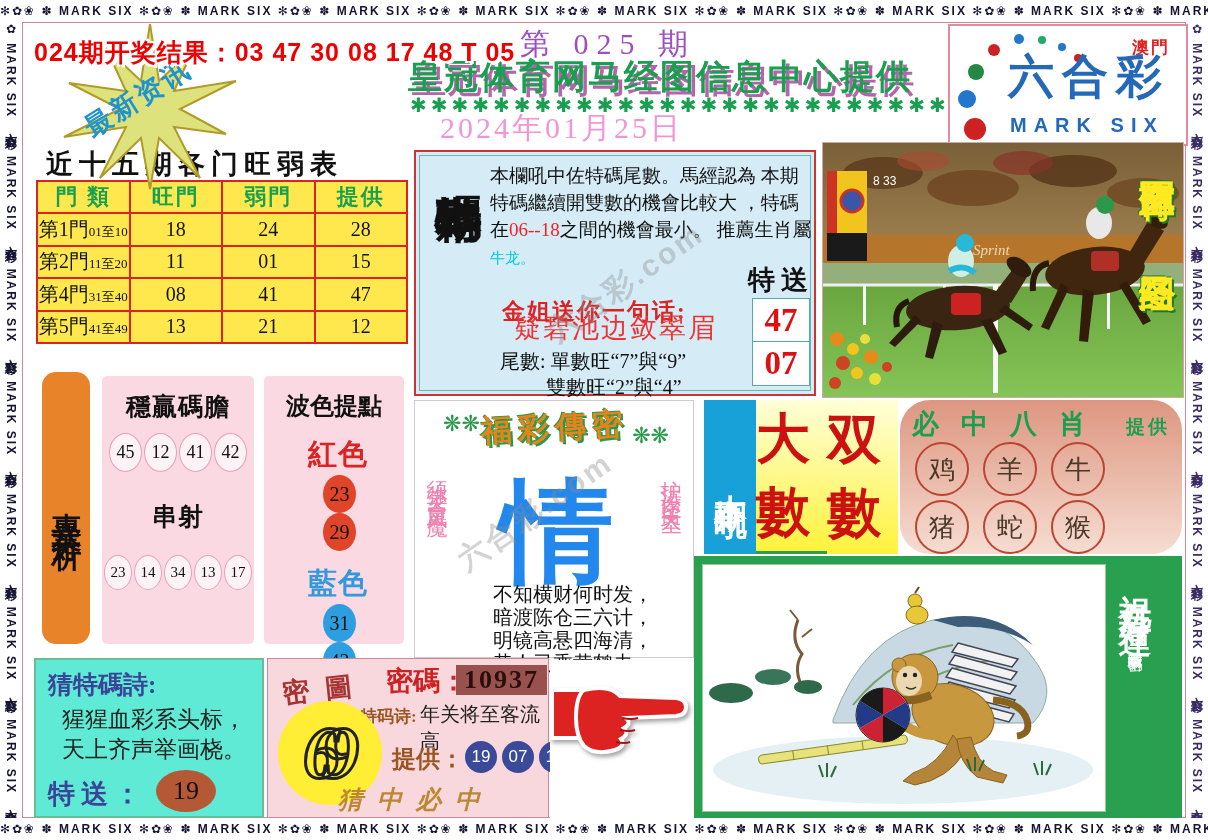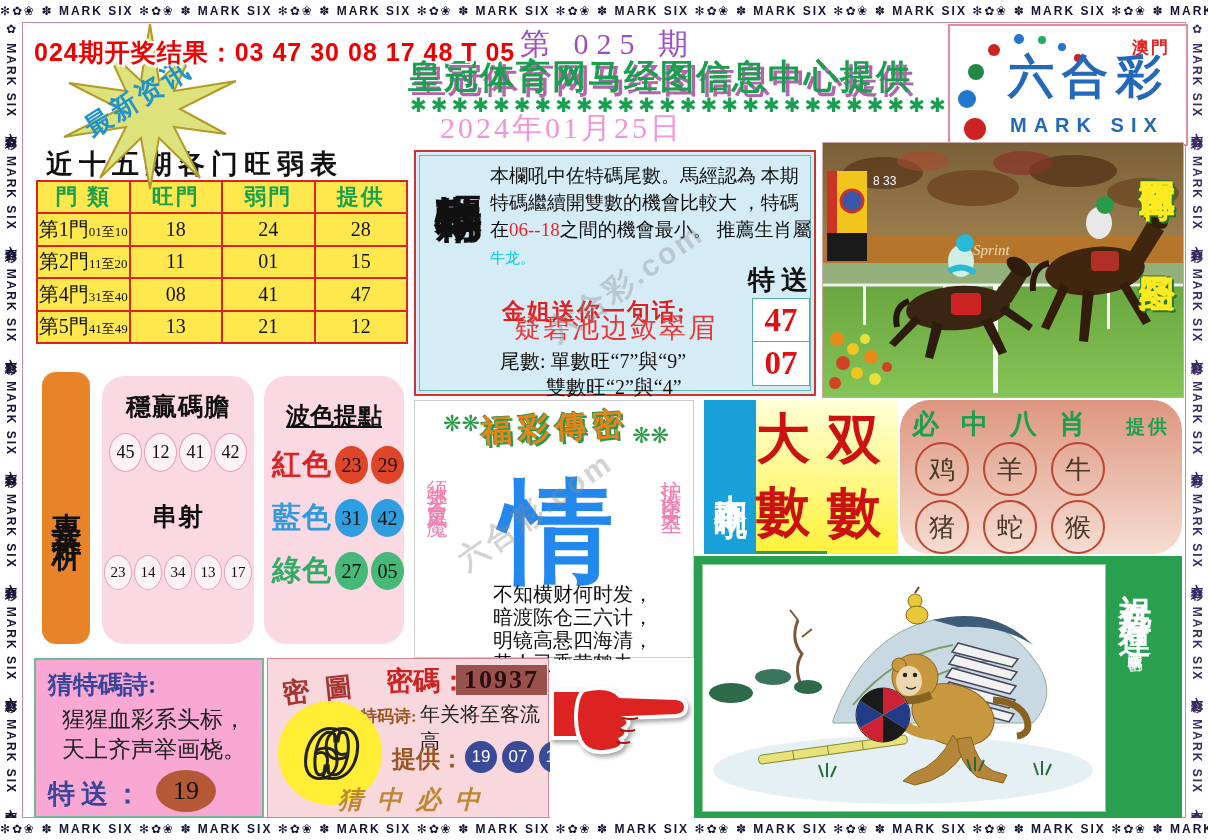--- a/index.html
+++ b/index.html
@@ -38,30 +38,30 @@
     background:#ffe84d;table-layout:fixed;}
   table.hot td,table.hot th{border:2px solid #dd2222;text-align:center;padding:0;}
   table.hot th{color:#18a050;font:bold 22px "Liberation Serif",serif;height:30px;letter-spacing:2px;}
   table.hot td{font:20px "Liberation Serif",serif;color:#111;height:25px;}
   td.doorcell{color:#d03090;font-weight:bold;font-size:18px;}
   td.doorcell .rng{font-size:13px;font-weight:normal;}
   
   .pro-bar{left:42px;top:372px;width:48px;height:272px;background:#e8832a;border-radius:14px;
     display:flex;align-items:center;justify-content:center;}
   .pro-bar span{font:bold 30px "Liberation Serif",serif;color:#111;letter-spacing:10px;}
-  .pink-panel{background:#fad9e3;border-radius:22px;}
+  .pink-panel{background:#fad9e3;border-radius:5px;}
   .pp-a{left:102px;top:376px;width:152px;height:268px;text-align:center;}
   .pp-b{left:264px;top:376px;width:140px;height:268px;}
   .pp-title{font:bold 25px "Liberation Serif",serif;color:#111;margin-top:14px;letter-spacing:1px;}
   .numrow{display:flex;justify-content:center;margin-top:10px;}
   .num-circle{display:inline-flex;align-items:center;justify-content:center;width:31px;height:37px;
     border-radius:50%;border:1.5px solid #e8a0b8;background:#fdf2f6;font:18px "Liberation Serif",serif;color:#111;margin:0 1px;}
   .num-circle.small{width:26px;height:33px;font-size:15px;}
-  .wave-title{font:bold 24px "Liberation Serif",serif;color:#111;text-align:center;margin-top:24px;text-decoration:underline;}
-  .wave-row{display:flex;align-items:center;margin:13px 0 0 8px;}
+  .wave-title{font:bold 24px "Liberation Serif",serif;color:#111;text-align:center;margin-top:14px;}
+  .wave-row{display:flex;align-items:center;margin:13px 0 0 8px;flex-direction:column;}
   .wave-label{font:bold 29px "Liberation Serif",serif;letter-spacing:1px;width:60px;}
   .wave-circle{display:inline-flex;align-items:center;justify-content:center;width:33px;height:38px;
     border-radius:50%;font:20px "Liberation Serif",serif;color:#111;margin-left:3px;}
   
   .special{left:414px;top:150px;width:402px;height:246px;background:#d5ecf7;border:2px solid #cc3333;
     box-shadow:inset 0 0 0 3px #d5ecf7, inset 0 0 0 4px #66b8b8;box-sizing:border-box;}
   .special-side{position:absolute;left:14px;top:6px;height:234px;font:bold 47px "Liberation Serif",serif;
     color:#111;line-height:58px;}
   .sp-text{position:absolute;left:74px;top:10px;width:326px;font:19px "Liberation Serif",serif;color:#111;line-height:27px;}
   .sp-red{color:#ee2222;} .sp-cyan{color:#00c8dd;font-size:15px;}
@@ -97,21 +97,21 @@
   .bz-grid{position:absolute;left:8px;top:40px;width:266px;display:flex;flex-wrap:wrap;}
   .animal-circle{width:50px;height:50px;border-radius:50%;border:2px solid #bb4433;margin:2px 7px;
     display:flex;align-items:center;justify-content:center;font:26px "Liberation Serif",serif;color:#4a3828;}
   
   .monkey-frame{left:694px;top:556px;width:488px;height:262px;background:#28a050;}
   .monkey-inner{position:absolute;left:8px;top:8px;width:402px;height:246px;background:#fff;border:1px solid #9c9;}
   .blessing{position:absolute;left:418px;top:12px;height:240px;color:#fff;}
   .blessing .b-main{font:bold 33px "Liberation Serif",serif;letter-spacing:10px;}
   .blessing .b-sub{font:15px "Liberation Serif",serif;margin-top:14px;letter-spacing:1px;}
   
-  .poem-panel{left:34px;top:658px;width:230px;height:160px;background:#f9a8d4;border:2px solid #6cbb95;box-sizing:border-box;}
+  .poem-panel{left:34px;top:658px;width:230px;height:160px;background:#5eead4;border:2px solid #6cbb95;box-sizing:border-box;}
   .poem-title{position:absolute;left:12px;top:8px;font:bold 25px "Liberation Serif",serif;color:#3a4499;}
   .poem-l1{position:absolute;left:26px;top:44px;font:23px "Liberation Serif",serif;color:#222;}
   .poem-l2{position:absolute;left:26px;top:74px;font:23px "Liberation Serif",serif;color:#222;}
   .poem-tesong{position:absolute;left:12px;top:116px;font:bold 27px "Liberation Serif",serif;color:#3a4499;letter-spacing:6px;}
   .poem-ball{position:absolute;left:120px;top:110px;width:60px;height:42px;border-radius:50%;background:#b45836;
     display:flex;align-items:center;justify-content:center;font:26px "Liberation Serif",serif;color:#111;}
   
   .fucai{left:414px;top:400px;width:280px;height:258px;background:#fff;border:1px solid #ccc;box-sizing:border-box;}
   .fucai-title{position:absolute;left:20px;top:6px;width:240px;text-align:center;
     font:bold 31px "Liberation Serif",serif;color:#e8821a;letter-spacing:6px;

